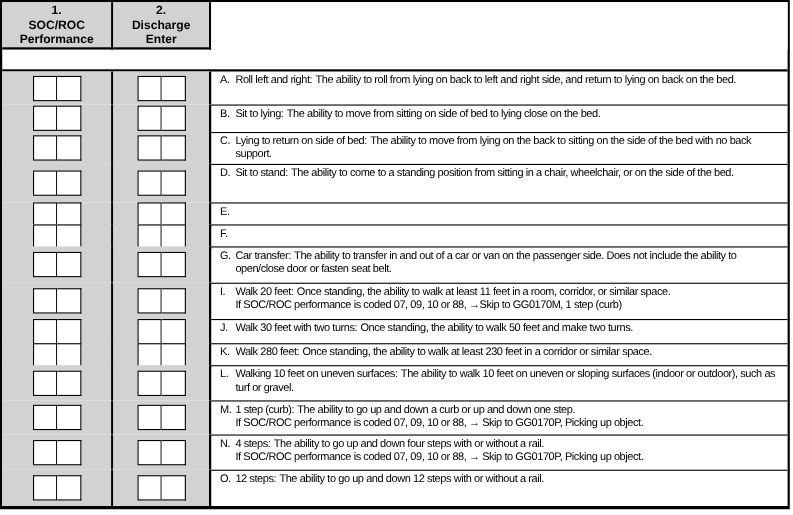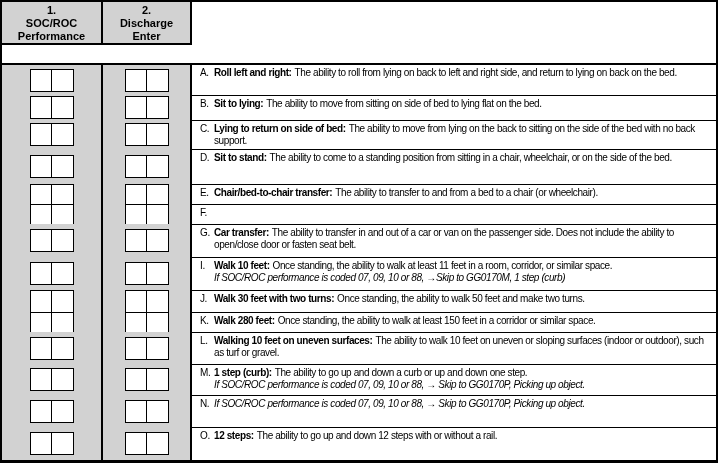--- a/index.html
+++ b/index.html
@@ -71,22 +71,22 @@
   .cbox + .cbox{border-left:none;}
   .desc{
     display:flex;align-items:flex-start;
     border-top:1.5px solid var(--ink);
     padding-top:2px;overflow:hidden;
     font-size:10px;line-height:12px;letter-spacing:-0.4px;
   }
   .desc.first{border-top:none;}
   .letter{flex:none;width:22px;padding-left:8px;}
   .content{flex:1;padding-right:5px;}
-  .t{font-weight:bold;margin-right:3px;}
-  .note{font-style:italic;}
+  .t{font-weight:normal;margin-right:3px;}
+  .note{}
 </style>
 </head>
 <body>
 
 <div class="sheet">
 
   <div class="hdr">
     <div class="hcell">
       <div>1.</div>
       <div>SOC/ROC</div>
@@ -135,21 +135,21 @@
         </div>
         <div class="codecell">
           <div class="pair">
             <div class="cbox"></div>
             <div class="cbox"></div>
           </div>
         </div>
         <div class="desc">
           <span class="letter">B.</span>
           <div class="content">
-            <div><span class="t">Sit to lying:</span><span>The ability to move from sitting on side of bed to lying flat on the bed.</span></div>
+            <div><span class="t">Sit to lying:</span><span>The ability to move from sitting on side of bed to lying close on the bed.</span></div>
           </div>
         </div>
       </div>
       <div class="row">
         <div class="codecell">
           <div class="pair">
             <div class="cbox"></div>
             <div class="cbox"></div>
           </div>
         </div>
@@ -194,23 +194,20 @@
           </div>
         </div>
         <div class="codecell">
           <div class="pair">
             <div class="cbox"></div>
             <div class="cbox"></div>
           </div>
         </div>
         <div class="desc">
           <span class="letter">E.</span>
-          <div class="content">
-            <div><span class="t">Chair/bed-to-chair transfer:</span><span>The ability to transfer to and from a bed to a chair (or wheelchair).</span></div>
-          </div>
         </div>
       </div>
       <div class="row">
         <div class="codecell">
           <div class="pair">
             <div class="cbox"></div>
             <div class="cbox"></div>
           </div>
         </div>
         <div class="codecell">
@@ -252,21 +249,21 @@
         </div>
         <div class="codecell">
           <div class="pair">
             <div class="cbox"></div>
             <div class="cbox"></div>
           </div>
         </div>
         <div class="desc">
           <span class="letter">I.</span>
           <div class="content">
-            <div><span class="t">Walk 10 feet:</span><span>Once standing, the ability to walk at least 11 feet in a room, corridor, or similar space.</span></div>
+            <div><span class="t">Walk 20 feet:</span><span>Once standing, the ability to walk at least 11 feet in a room, corridor, or similar space.</span></div>
             <div class="note">If SOC/ROC performance is coded 07, 09, 10 or 88, →Skip to GG0170M, 1 step (curb)</div>
           </div>
         </div>
       </div>
       <div class="row">
         <div class="codecell">
           <div class="pair">
             <div class="cbox"></div>
             <div class="cbox"></div>
           </div>
@@ -293,21 +290,21 @@
         </div>
         <div class="codecell">
           <div class="pair">
             <div class="cbox"></div>
             <div class="cbox"></div>
           </div>
         </div>
         <div class="desc">
           <span class="letter">K.</span>
           <div class="content">
-            <div><span class="t">Walk 280 feet:</span><span>Once standing, the ability to walk at least 150 feet in a corridor or similar space.</span></div>
+            <div><span class="t">Walk 280 feet:</span><span>Once standing, the ability to walk at least 230 feet in a corridor or similar space.</span></div>
           </div>
         </div>
       </div>
       <div class="row">
         <div class="codecell">
           <div class="pair">
             <div class="cbox"></div>
             <div class="cbox"></div>
           </div>
         </div>
@@ -354,20 +351,21 @@
         </div>
         <div class="codecell">
           <div class="pair">
             <div class="cbox"></div>
             <div class="cbox"></div>
           </div>
         </div>
         <div class="desc">
           <span class="letter">N.</span>
           <div class="content">
+            <div><span class="t">4 steps:</span><span>The ability to go up and down four steps with or without a rail.</span></div>
             <div class="note">If SOC/ROC performance is coded 07, 09, 10 or 88, → Skip to GG0170P, Picking up object.</div>
           </div>
         </div>
       </div>
       <div class="row">
         <div class="codecell">
           <div class="pair">
             <div class="cbox"></div>
             <div class="cbox"></div>
           </div>

